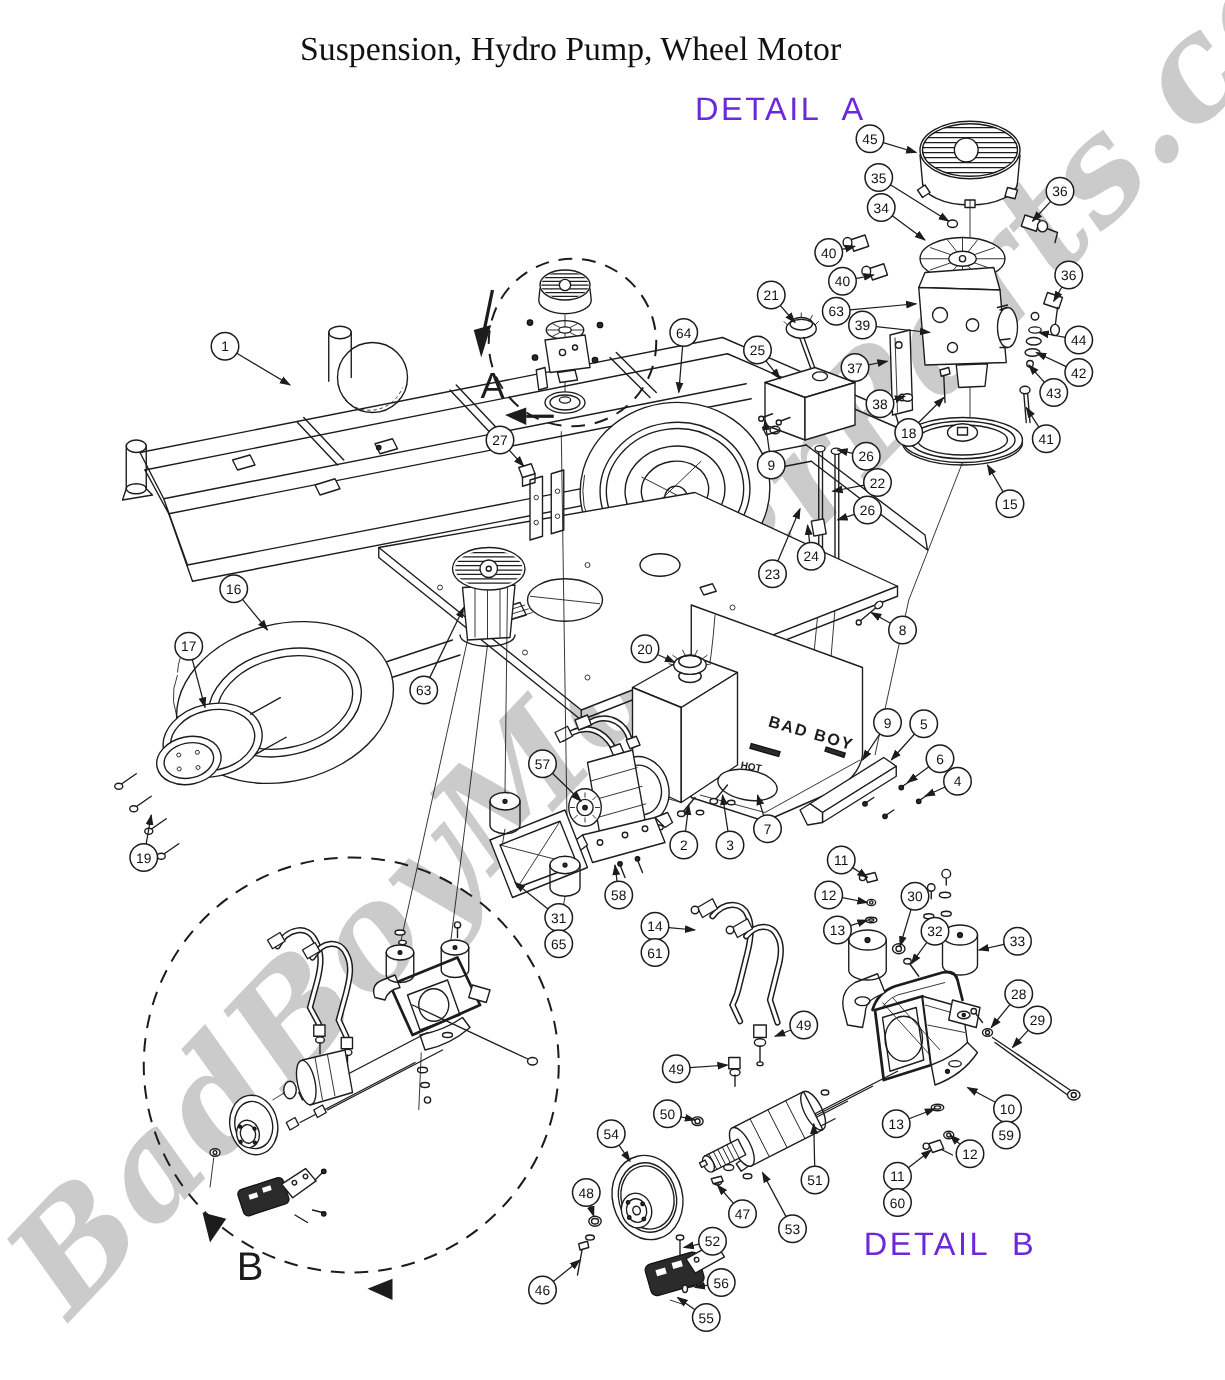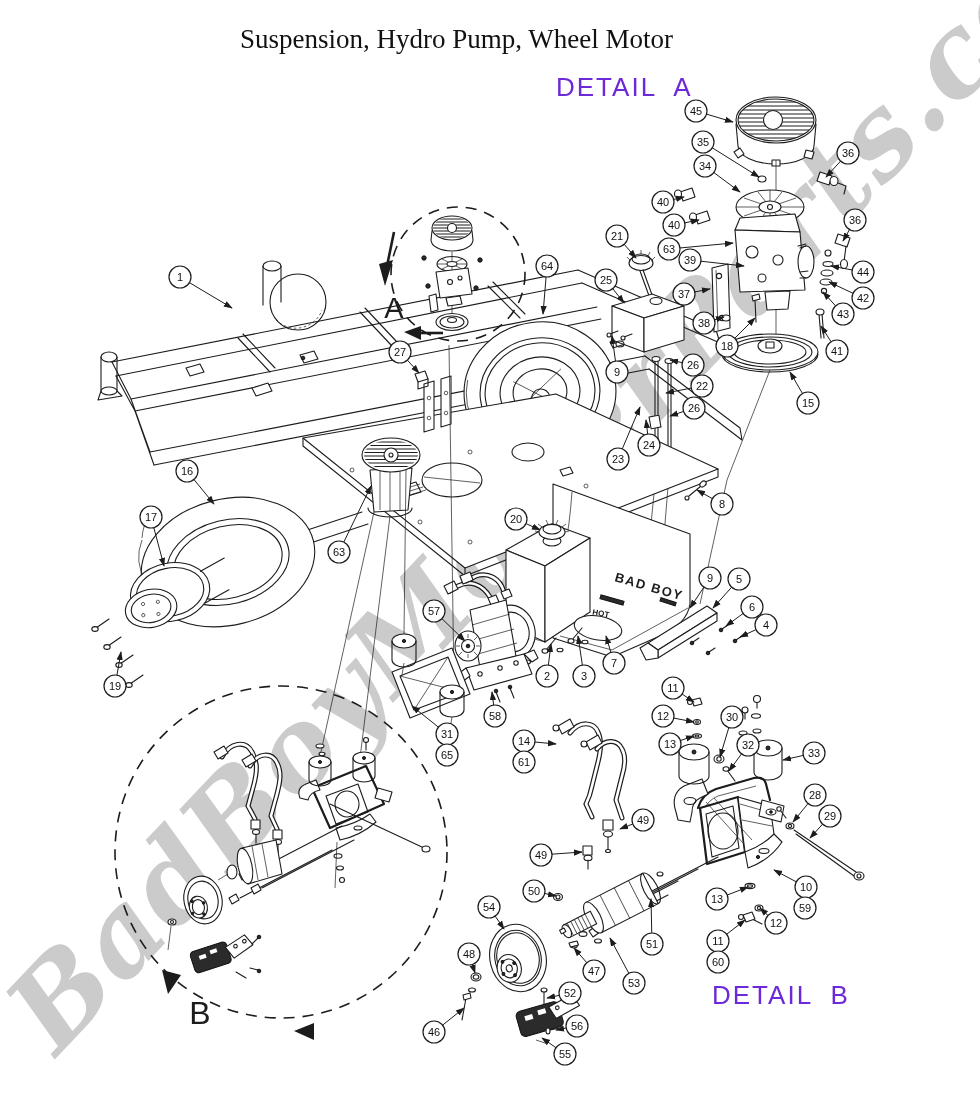--- a/index.html
+++ b/index.html
@@ -7,21 +7,21 @@
         font-family:"Liberation Sans",sans-serif;}
   .watermark{position:absolute;left:-190px;top:448px;width:1400px;text-align:center;
 
              font-family:"DejaVu Serif",serif;font-weight:bold;font-style:italic;
              font-size:112px;line-height:150px;color:#cbcbcb;letter-spacing:2px;
              transform:rotate(-46.5deg);white-space:nowrap;user-select:none;}
   .title{position:absolute;left:240px;top:24px;width:420px;text-align:center;
          font-family:Liberation Serif, serif;font-size:27px;color:#111;white-space:pre;}
   .detail-label{position:absolute;font-size:26px;color:#6d28d9;letter-spacing:2px;white-space:pre;}
   #detail-a-label{left:556px;top:72px;}
-  #detail-b-label{left:712px;top:980px;}
+  #detail-b-label{left:691px;top:980px;}
   svg#art{position:absolute;left:0;top:0;}
   .ln{fill:none;stroke:#1c1c1c;stroke-width:1.1;stroke-linecap:round;stroke-linejoin:round;}
   .lnw{fill:#fff;stroke:#1c1c1c;stroke-width:1.1;stroke-linejoin:round;}
   .thin{fill:none;stroke:#1c1c1c;stroke-width:0.7;}
   .tk{stroke-width:2.2;}
   .dash{fill:none;stroke:#1c1c1c;stroke-width:1.6;stroke-dasharray:11 8;}
   .dark{fill:#2b2b2b;stroke:#111;stroke-width:1;}
   .tube{fill:none;stroke:#1c1c1c;stroke-width:5;stroke-linecap:round;}
   .tubein{fill:none;stroke:#fff;stroke-width:2.6;stroke-linecap:round;}
   .hatch{stroke:#1c1c1c;stroke-width:1;}

